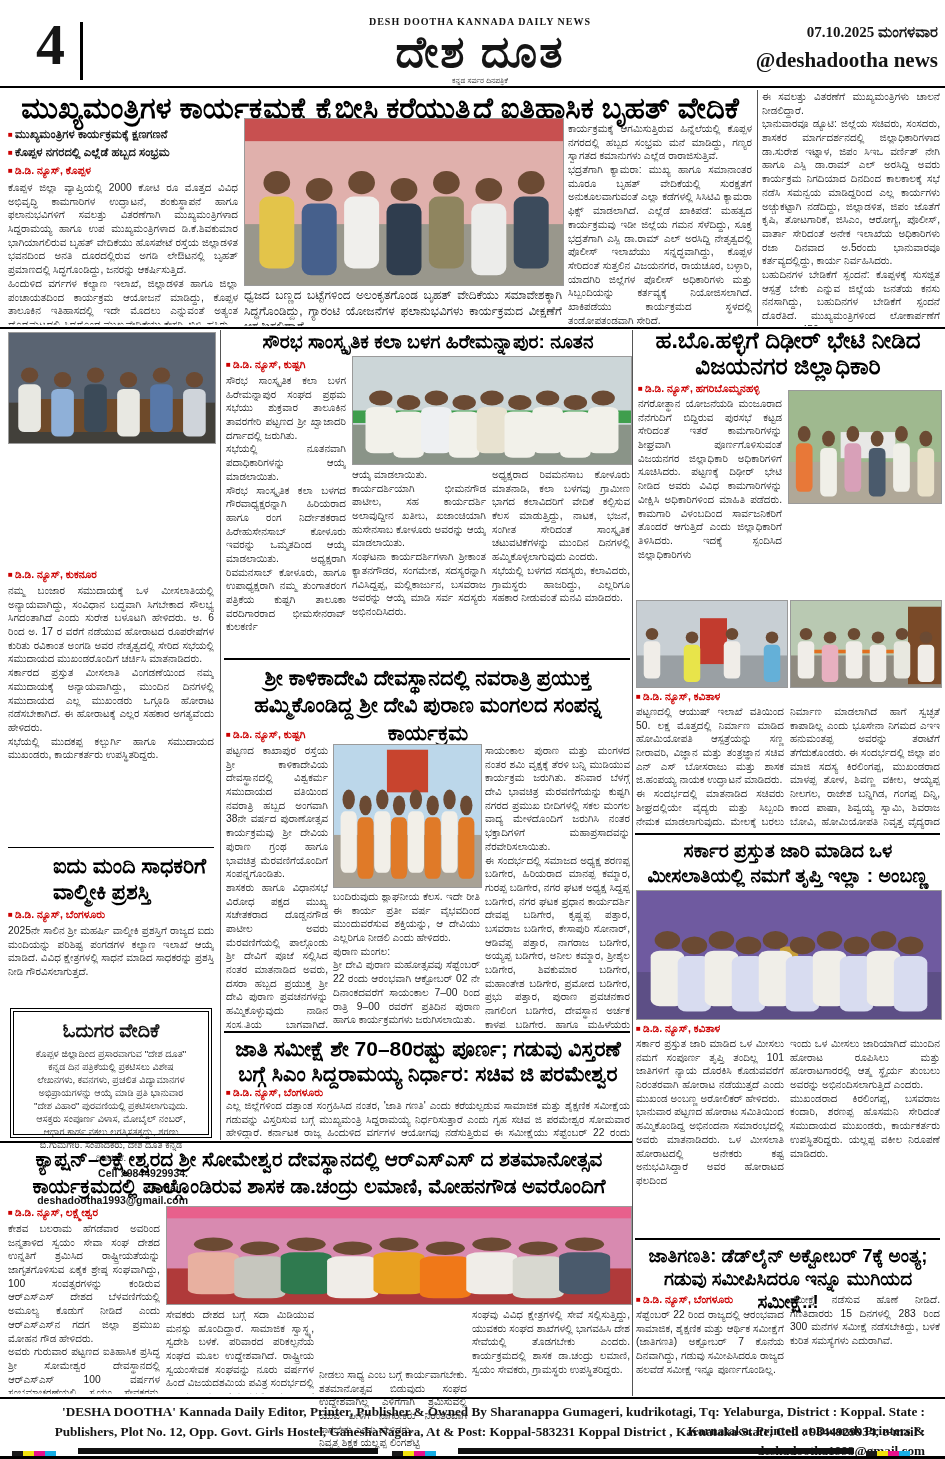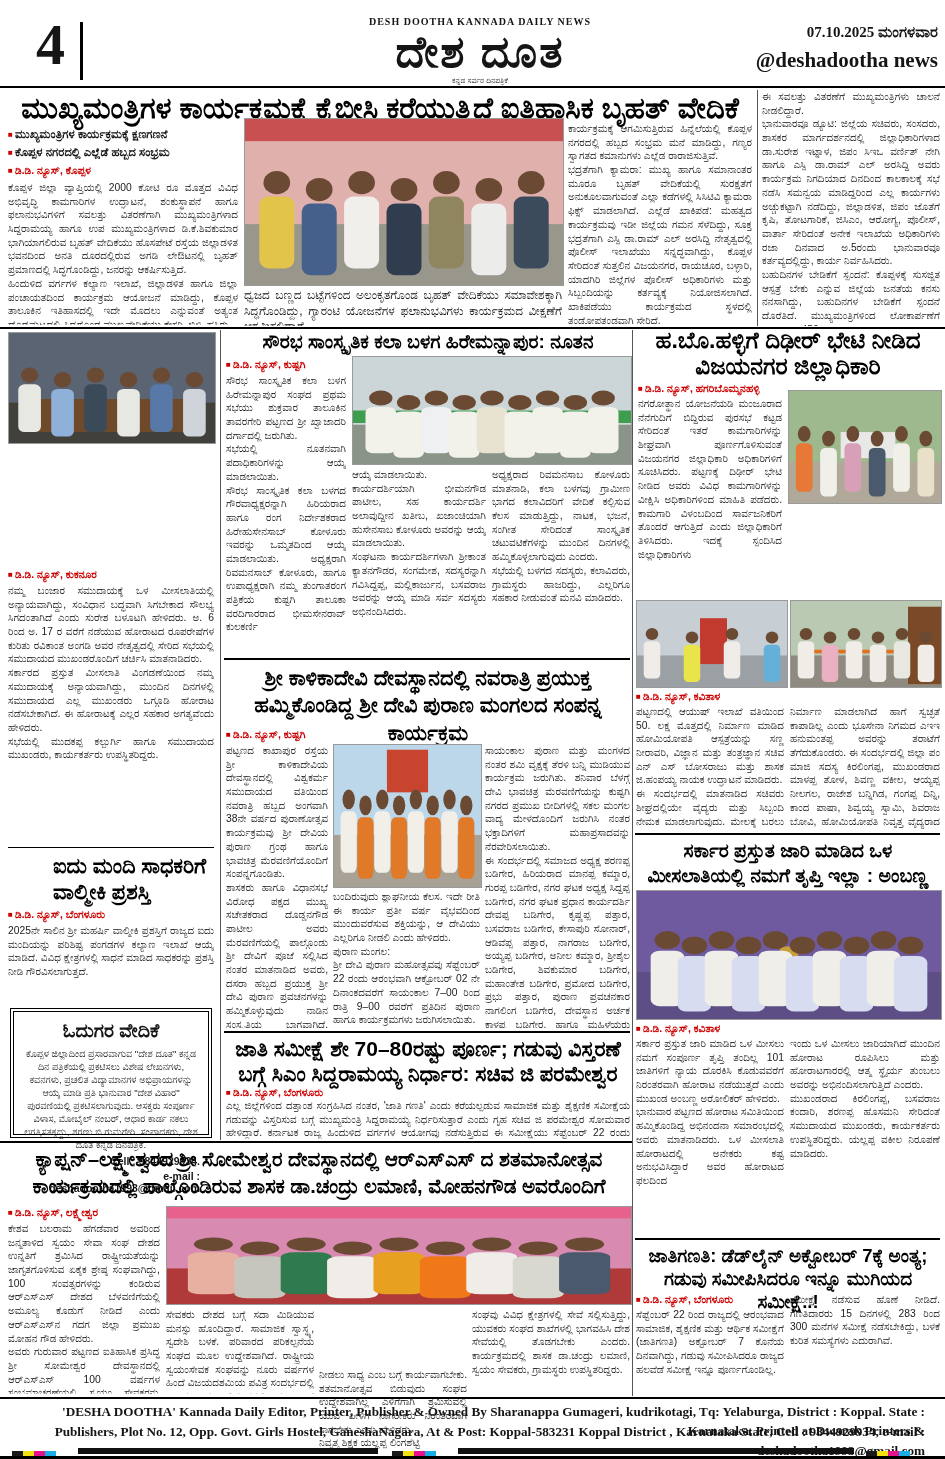--- a/index.html
+++ b/index.html
@@ -17,21 +17,21 @@
   .headline{font-weight:bold;color:#000;line-height:1.12;text-align:center;}
   .headline.left{text-align:left;}
   .byline{color:#cc0000;font-weight:bold;font-size:10.5px;}
   .byline::before{content:"■ ";font-size:8px;position:relative;top:-1px;}
   .bullet{font-weight:bold;font-size:11.5px;color:#111;}
   .bullet::before{content:"■ ";color:#cc0000;font-size:8px;position:relative;top:-1px;}
   .body-col{font-size:10.3px;line-height:1.33;text-align:justify;white-space:pre-line;overflow:hidden;color:#1a1a1a;}
   .caption{font-size:12px;line-height:1.3;text-align:justify;overflow:hidden;color:#111;}
   .photo{overflow:hidden;border:1px solid #9a9a9a;background:#cfd4d0;}
   .photo svg{display:block;width:100%;height:100%;}
-  .forum-box{border:4px double #000;background:#fff;padding:6px 8px;box-sizing:border-box;text-align:center;}
+  .forum-box{border:4px double #000;background:#fff;padding:6px 20px;box-sizing:border-box;text-align:center;}
   .forum-title{font-weight:bold;font-size:19px;margin:2px 0 6px 0;}
   .forum-body{font-size:9.6px;line-height:1.35;text-align:center;white-space:pre-line;}
   .forum-contact{font-weight:bold;font-size:10.5px;margin-top:3px;text-align:right;}
   .footer-text{font-family:"Liberation Serif",serif;font-weight:bold;font-size:13.2px;text-align:right;line-height:1.45;}
   .mark{width:11px;height:9px;display:inline-block;}
   .markbar{height:6px;background:#111;}
 </style>
 </head>
 <body>
 

